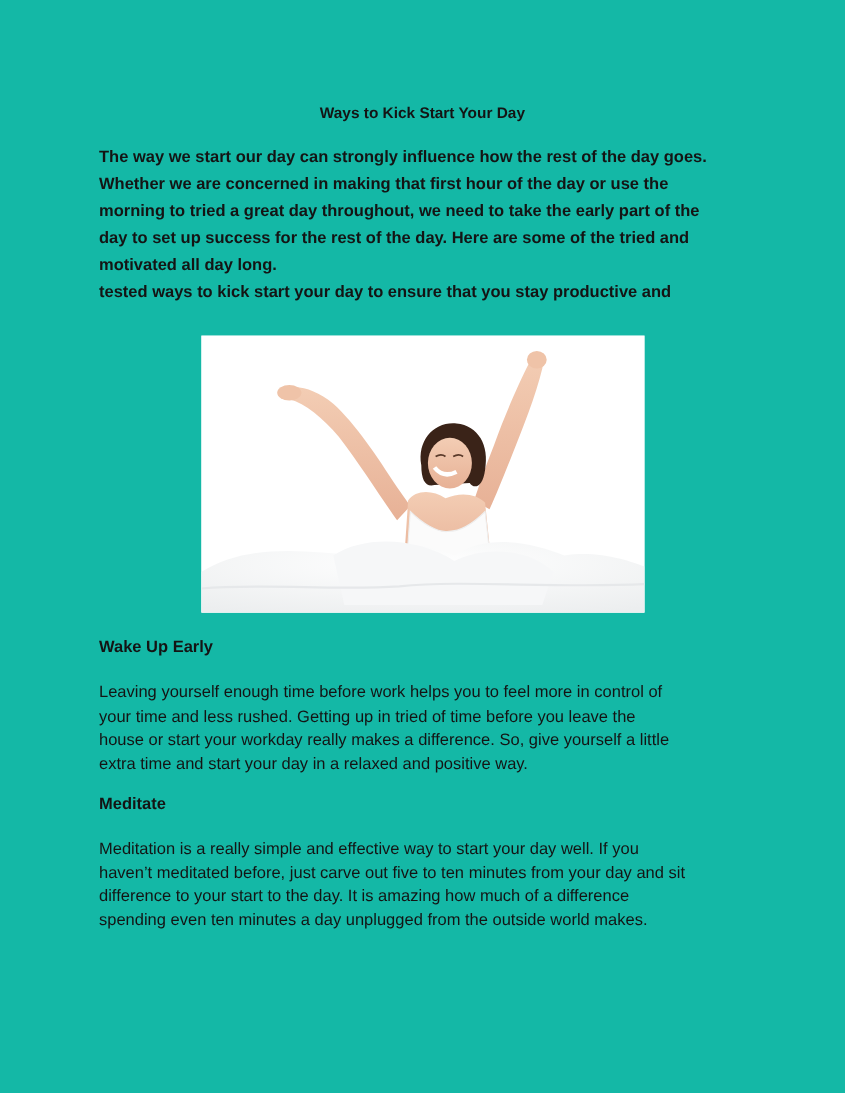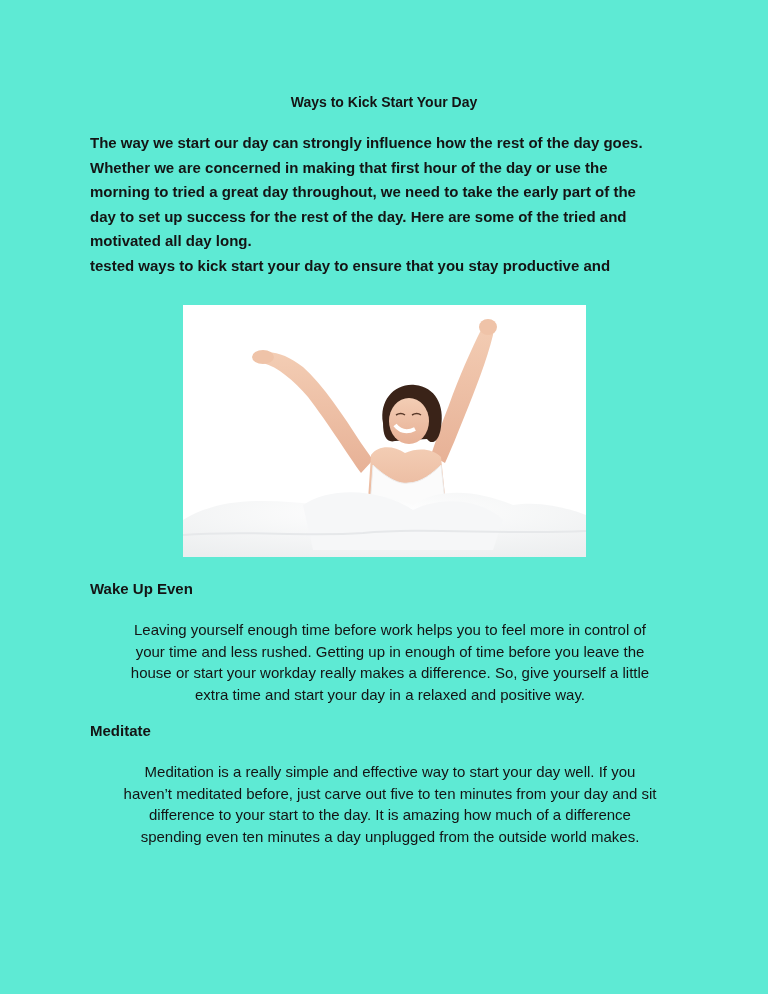--- a/index.html
+++ b/index.html
@@ -1,24 +1,24 @@
 <!DOCTYPE html>
 <html><head>
   <meta charset="utf-8">
   <style>
     html, body { margin: 0; padding: 0; background: #ffffff; }
     body { width: 768px; height: 994px; position: relative; overflow: hidden;
            font-family: "Liberation Sans", "DejaVu Sans", sans-serif; color: #141414; }
-    .page { position: absolute; left: 0; top: 0; width: 768px; height: 994px; background: #5eead4; }
+    .page { position: absolute; left: 0; top: 0; width: 768px; height: 994px; background: #14b8a6; }
     .title { position: absolute; left: 0; width: 768px; top: 92px; text-align: center;
              font-weight: bold; font-size: 14px; line-height: 20px; }
     .para { position: absolute; left: 90px; width: 600px; font-size: 15px; }
     .intro { top: 131px; line-height: 24.5px; font-weight: bold; }
     .heading { position: absolute; left: 90px; font-weight: bold; font-size: 15px; line-height: 20px; }
-    .body-p { line-height: 21.5px; text-align: center; }
+    .body-p { line-height: 21.5px; }
     .line { display: block; white-space: nowrap; }
     .hero { position: absolute; left: 183px; top: 305px; width: 403px; height: 252px; background: #fff; overflow: hidden; }
     .hero svg { width: 100%; height: 100%; display: block; }
   </style>
 </head>
 <body>
 
 <div class="page">
 
   <div class="title">Ways to Kick Start Your Day</div>
@@ -60,25 +60,25 @@
 
       <path d="M188 150 C 195 140, 210 140, 222 148 C 236 142, 250 144, 258 152 L 264 210 L 184 210 Z" fill="url(#skin)"></path>
       <path d="M190 160 C 200 170, 215 180, 225 178 C 238 178, 250 168, 258 160 L 264 215 L 186 215 Z" fill="#fbfbfb" stroke="#eeeeee"></path>
 
       <path d="M0 215 C 40 190, 90 195, 140 200 C 170 185, 210 190, 230 200 C 260 180, 300 188, 330 200 C 360 195, 390 205, 403 210 L 403 252 L 0 252 Z" fill="url(#sheet)"></path>
       <path d="M120 200 C 150 180, 200 185, 230 205 C 260 190, 300 195, 320 215 L 310 245 L 130 245 Z" fill="#f6f7f8"></path>
       <path d="M0 230 C 60 225, 120 232, 180 228 C 240 222, 320 230, 403 226" stroke="#e6e8ea" stroke-width="2" fill="none"></path>
     </svg>
   </div>
 
-  <div class="heading" style="top: 579px;">Wake Up Even</div>
+  <div class="heading" style="top: 579px;">Wake Up Early</div>
 
   <div class="para body-p" style="top: 619px;">
     <span class="line">Leaving yourself enough time before work helps you to feel more in control of</span>
-    <span class="line">your time and less rushed. Getting up in enough of time before you leave the</span>
+    <span class="line">your time and less rushed. Getting up in tried of time before you leave the</span>
     <span class="line">house or start your workday really makes a difference. So, give yourself a little</span>
     <span class="line">extra time and start your day in a relaxed and positive way.</span>
   </div>
 
   <div class="heading" style="top: 721px;">Meditate</div>
 
   <div class="para body-p" style="top: 761px;">
     <span class="line">Meditation is a really simple and effective way to start your day well. If you</span>
     <span class="line">haven’t meditated before, just carve out five to ten minutes from your day and sit</span>
     <span class="line">difference to your start to the day. It is amazing how much of a difference</span>

